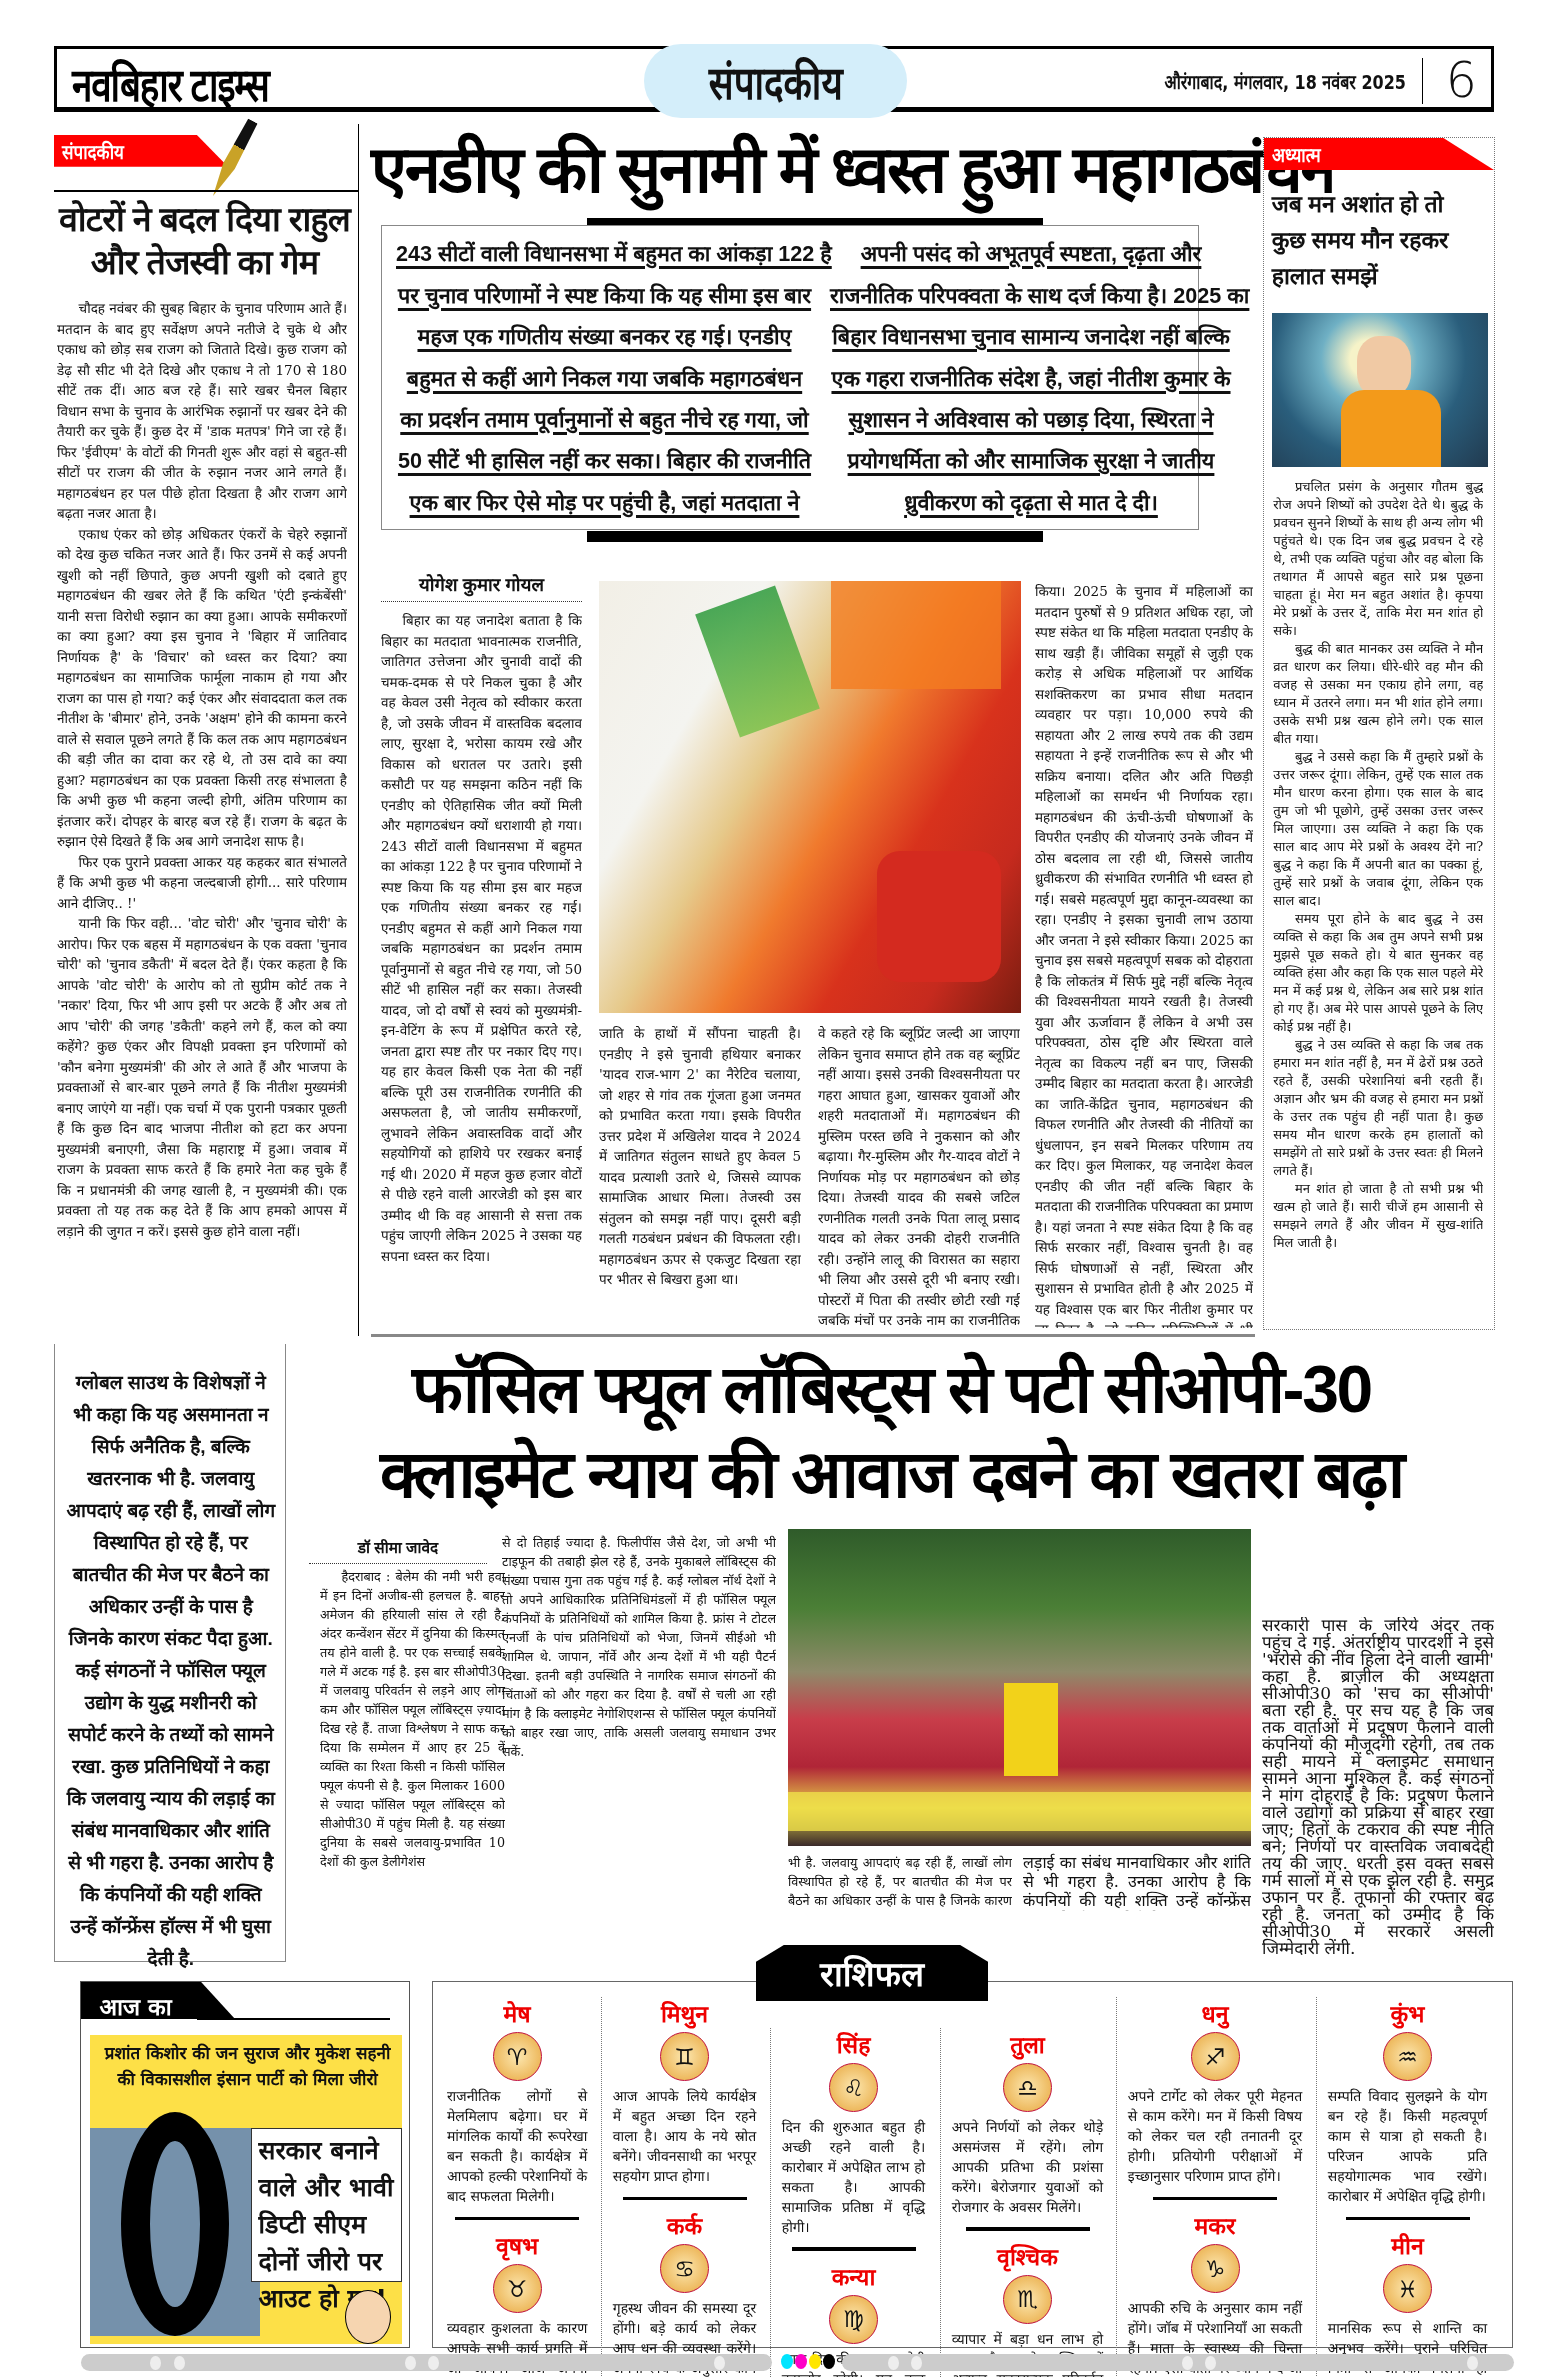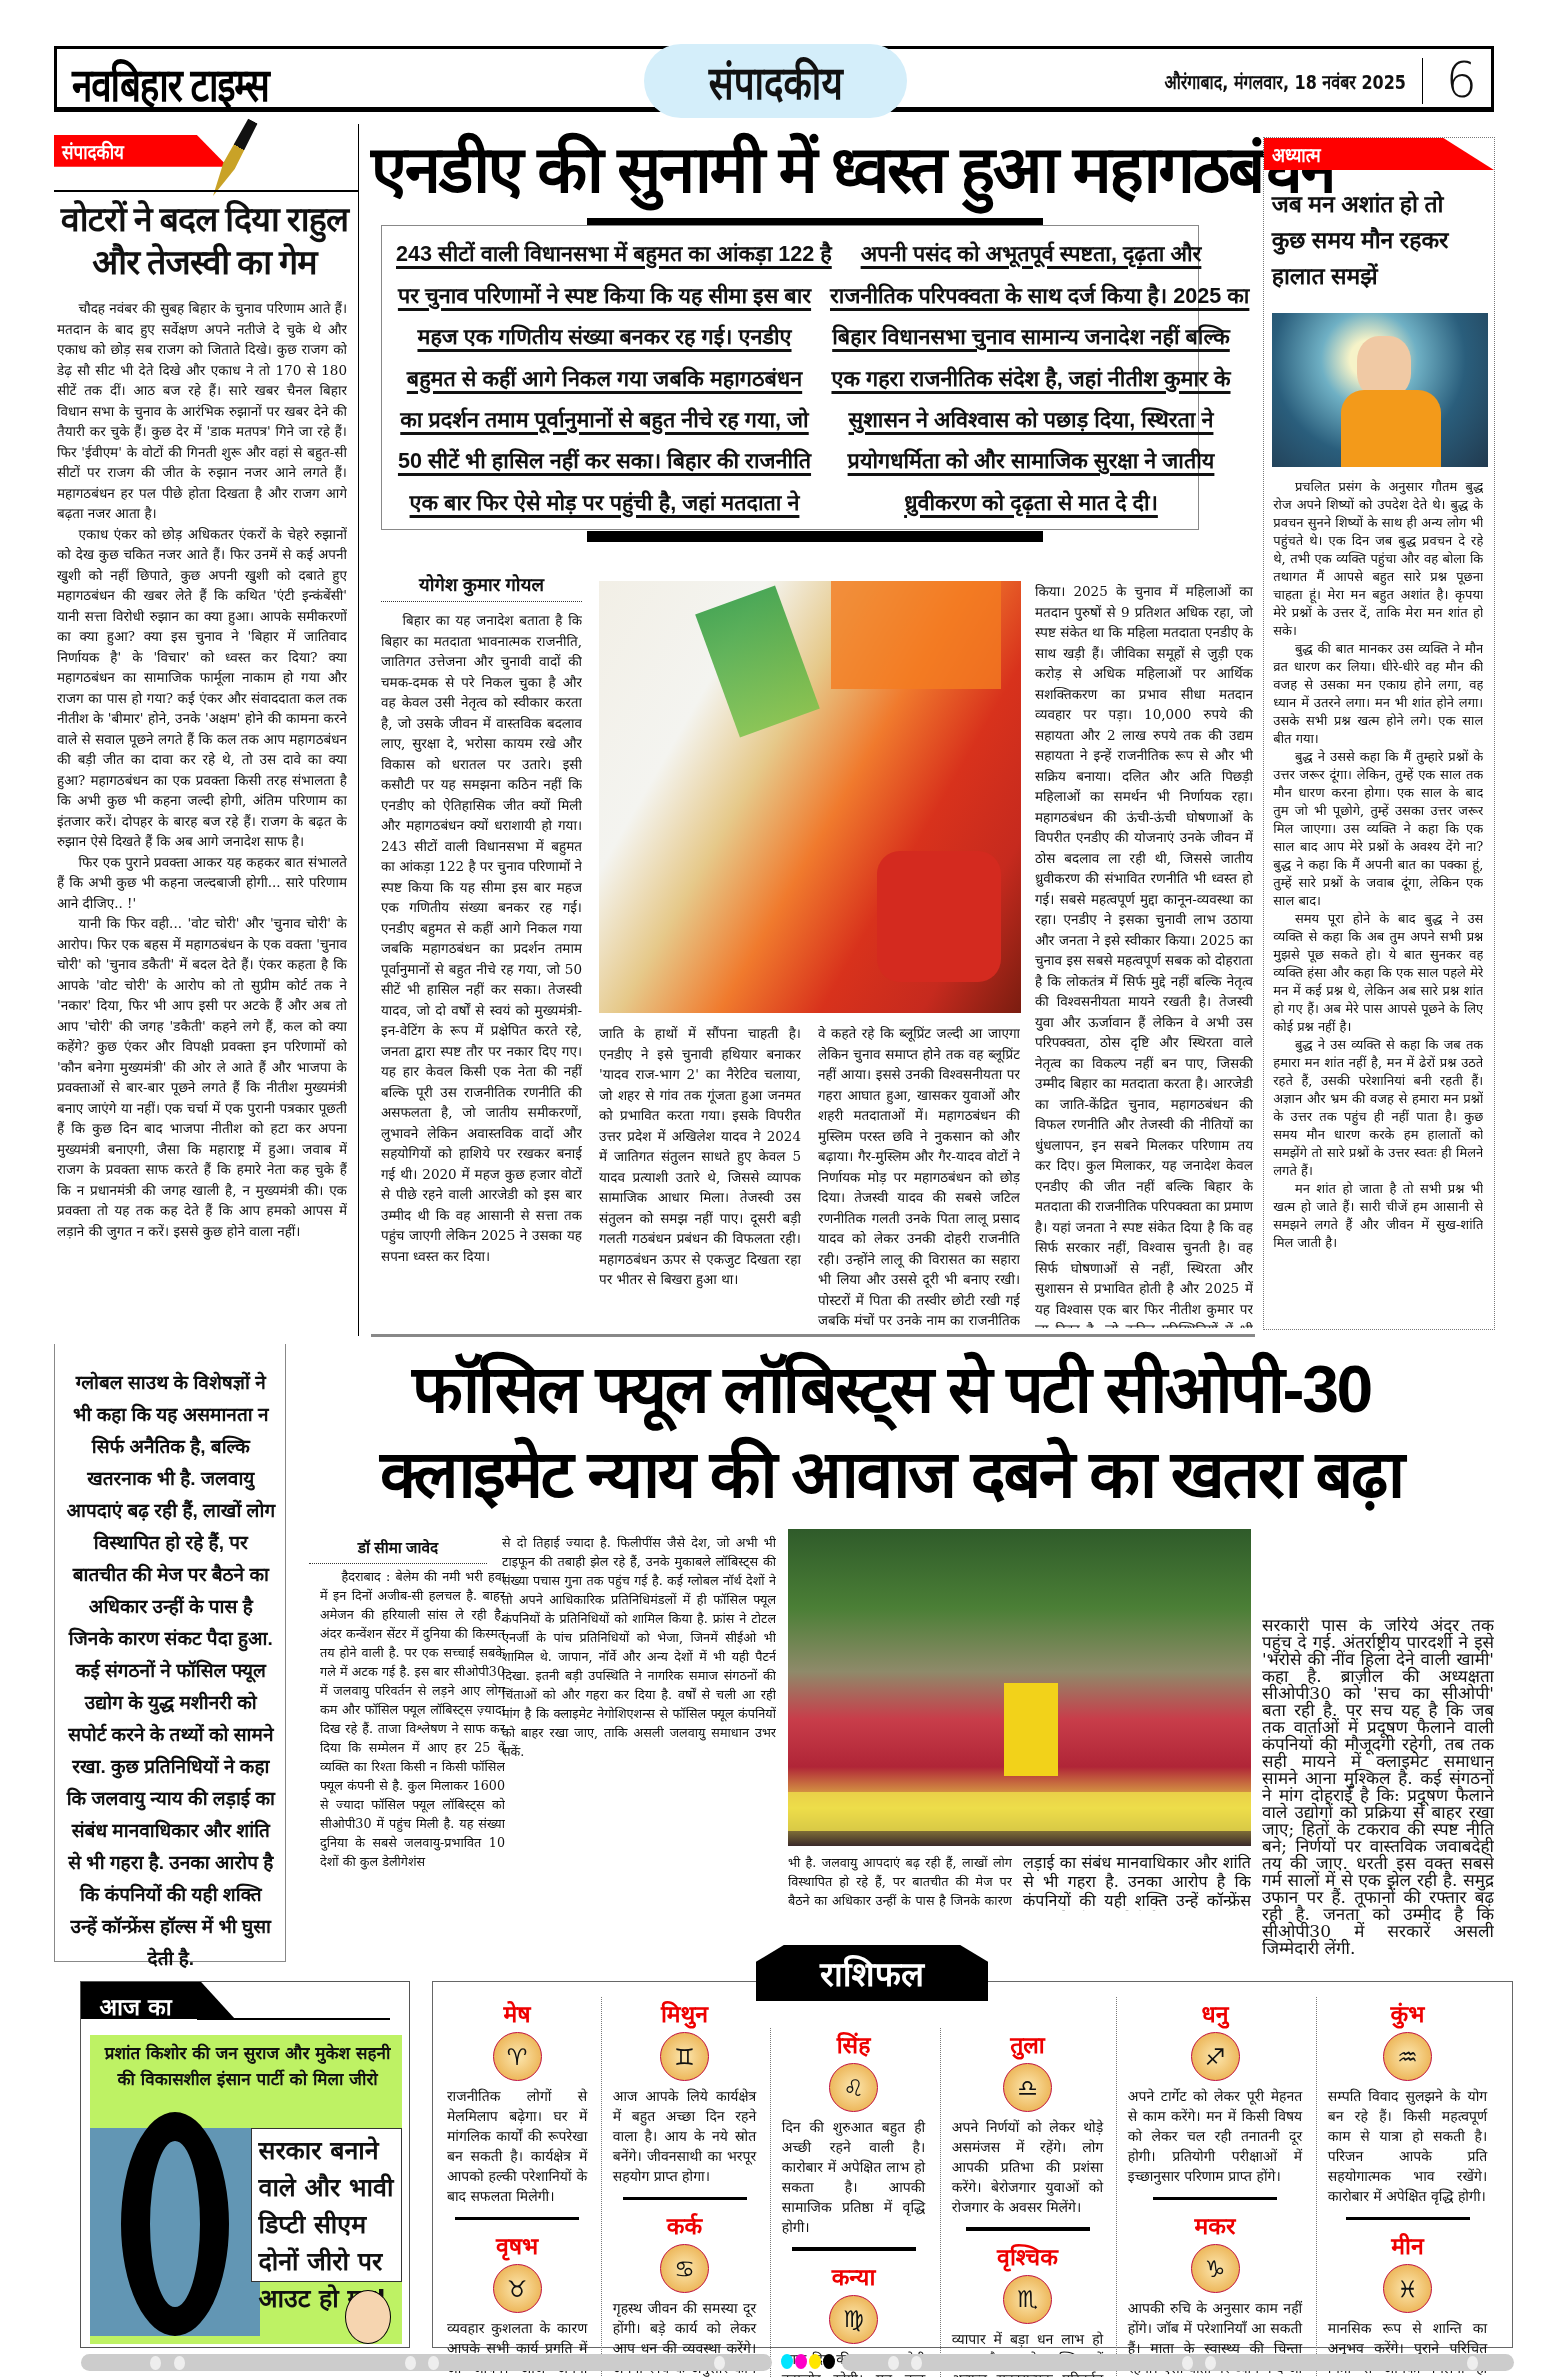--- a/index.html
+++ b/index.html
@@ -13,21 +13,21 @@
   .mast-date{right:85px;top:18.5px;font-weight:bold;font-size:20px;transform:scaleX(0.8);transform-origin:right}
   .mast-sep{right:68px;top:9.3px;width:1.5px;height:46px;background:#000}
   .mast-page{right:14px;top:3.1px;font-size:49px;font-weight:300;color:#111}
   
   .flag{height:32px;background:#f00;color:#fff;font-weight:bold;font-size:20px;padding:3.1px 7.7px;clip-path:polygon(0 0,82% 0,100% 100%,0 100%)}
   .flag span{display:inline-block;transform:scaleX(0.85);transform-origin:left}
   .pen{width:26px;height:85px;transform:rotate(28deg);background:linear-gradient(#111 0 35%,#c9a227 35% 100%);clip-path:polygon(30% 0,70% 0,75% 60%,50% 100%,25% 60%)}
   .rule{background:#000}
   .col-text{font-family:"DejaVu Serif","Liberation Serif",serif;font-size:13.5px;line-height:20.5px;text-align:justify;color:#111}
   .col-text p{text-indent:21.6px}
-  .ed-head{font-family:Liberation Serif, serif;font-weight:900;font-size:34px;line-height:43px;text-align:center;letter-spacing:-0.8px}
+  .ed-head{font-family:Liberation Sans, sans-serif;font-weight:900;font-size:34px;line-height:43px;text-align:center;letter-spacing:-0.8px}
   .big-head{font-family:"Liberation Sans",sans-serif;font-weight:900;color:#000;text-align:center;white-space:nowrap}
   .lead-box{border:1.2px solid #888;background:#fff}
   .lead-line{font-family:"Liberation Sans",sans-serif;font-weight:bold;font-size:21.6px;line-height:26px;text-decoration:underline;text-decoration-thickness:3.1px;text-underline-offset:4.6px;text-align:center;margin-bottom:15.4px;white-space:nowrap}
   .photo{overflow:hidden}
   .byline{font-family:"Liberation Sans",sans-serif;font-weight:bold;font-size:18.5px;text-align:center;border-bottom:1.5px dotted #333;padding-bottom:4.6px}
   .quote{font-family:"Liberation Sans",sans-serif;font-weight:bold;font-size:19px;line-height:32px;text-align:center}
   .adh-head{font-family:"Liberation Sans",sans-serif;font-weight:bold;font-size:23px;line-height:36px}
   .cartoon-hd{background:#000;color:#fff;font-weight:bold;font-size:23px;padding:7.7px 18.5px;clip-path:polygon(0 0,78% 0,100% 100%,0 100%)}
   .rashi-hd{background:#000;color:#fff;font-weight:900;font-size:34px;text-align:center}
   .rashi-name{color:#e00;font-weight:900;font-size:23px;text-align:center;font-family:Liberation Mono, monospace}
@@ -165,21 +165,21 @@
 <div class="abs col-text" style="left:1023px;top:1853px;width:228px;height:58px;overflow:hidden;font-size:16px;line-height:19px">
     <p style="text-indent:0">लड़ाई का संबंध मानवाधिकार और शांति से भी गहरा है. उनका आरोप है कि कंपनियों की यही शक्ति उन्हें कॉन्फ्रेंस हॉल्स में भी घुसा देती है.</p>
   </div>
 <div class="abs col-text" style="left:1262px;top:1617px;width:232px;height:374px;overflow:hidden;font-size:17px;line-height:17px">
     <p style="text-indent:0">सरकारी पास के जरिये अंदर तक पहुंच दे गई. अंतर्राष्ट्रीय पारदर्शी ने इसे 'भरोसे की नींव हिला देने वाली खामी' कहा है. ब्राज़ील की अध्यक्षता सीओपी30 को 'सच का सीओपी' बता रही है. पर सच यह है कि जब तक वार्ताओं में प्रदूषण फैलाने वाली कंपनियों की मौजूदगी रहेगी, तब तक सही मायने में क्लाइमेट समाधान सामने आना मुश्किल है. कई संगठनों ने मांग दोहराई है कि: प्रदूषण फैलाने वाले उद्योगों को प्रक्रिया से बाहर रखा जाए; हितों के टकराव की स्पष्ट नीति बने; निर्णयों पर वास्तविक जवाबदेही तय की जाए. धरती इस वक्त सबसे गर्म सालों में से एक झेल रही है. समुद्र उफान पर हैं. तूफानों की रफ्तार बढ़ रही है. जनता को उम्मीद है कि सीओपी30 में सरकारें असली जिम्मेदारी लेंगी.</p>
   </div>
 
 <div class="abs" style="left:80px;top:1981px;width:330px;height:367px;border:1.5px solid #555">
   <div class="abs cartoon-hd" style="left:0;top:0;width:154px;height:37px"><span>आज का कार्टून</span></div>
   <div class="abs rule" style="left:116px;top:36px;width:193px;height:1.5px"></div>
-  <div class="abs" style="left:9.3px;top:53px;width:312px;height:309px;background:#bef264">
+  <div class="abs" style="left:9.3px;top:53px;width:312px;height:309px;background:#fde047">
     <div class="abs" style="left:10.8px;top:4.6px;width:293px;font-weight:bold;font-size:17px;line-height:26px;text-align:center">प्रशांत किशोर की जन सुराज और मुकेश सहनी की विकासशील इंसान पार्टी को मिला जीरो</div>
     <div class="abs" style="left:0;top:93px;width:170px;height:208px;background:#3b6fd6;opacity:.7"></div>
     <div class="abs" style="left:31px;top:77px;width:108px;height:224px;border:29px solid #000;border-radius:50%;background:transparent"></div>
     <div class="abs" style="left:161px;top:93px;width:151px;height:154px;background:#fff;border:1.5px solid #333;font-weight:900;font-size:25px;line-height:37px;padding:3.1px 6.2px">सरकार बनाने वाले और भावी डिप्टी सीएम दोनों जीरो पर आउट हो गए!</div>
     <div class="abs" style="left:255px;top:255px;width:46px;height:54px;background:#f6d5b0;border-radius:50%;border:1.5px solid #000"></div>
   </div>
 </div>
 
 <div class="abs" style="left:432px;top:1981px;width:1081px;height:367px;border:1.5px solid #666;background:#fff">
   <div class="abs rashi-hd" style="left:323px;top:-37px;width:232px;height:56px;clip-path:polygon(0 30%,12% 0,88% 0,100% 30%,100% 100%,0 100%);padding-top:4.6px">राशिफल</div>

